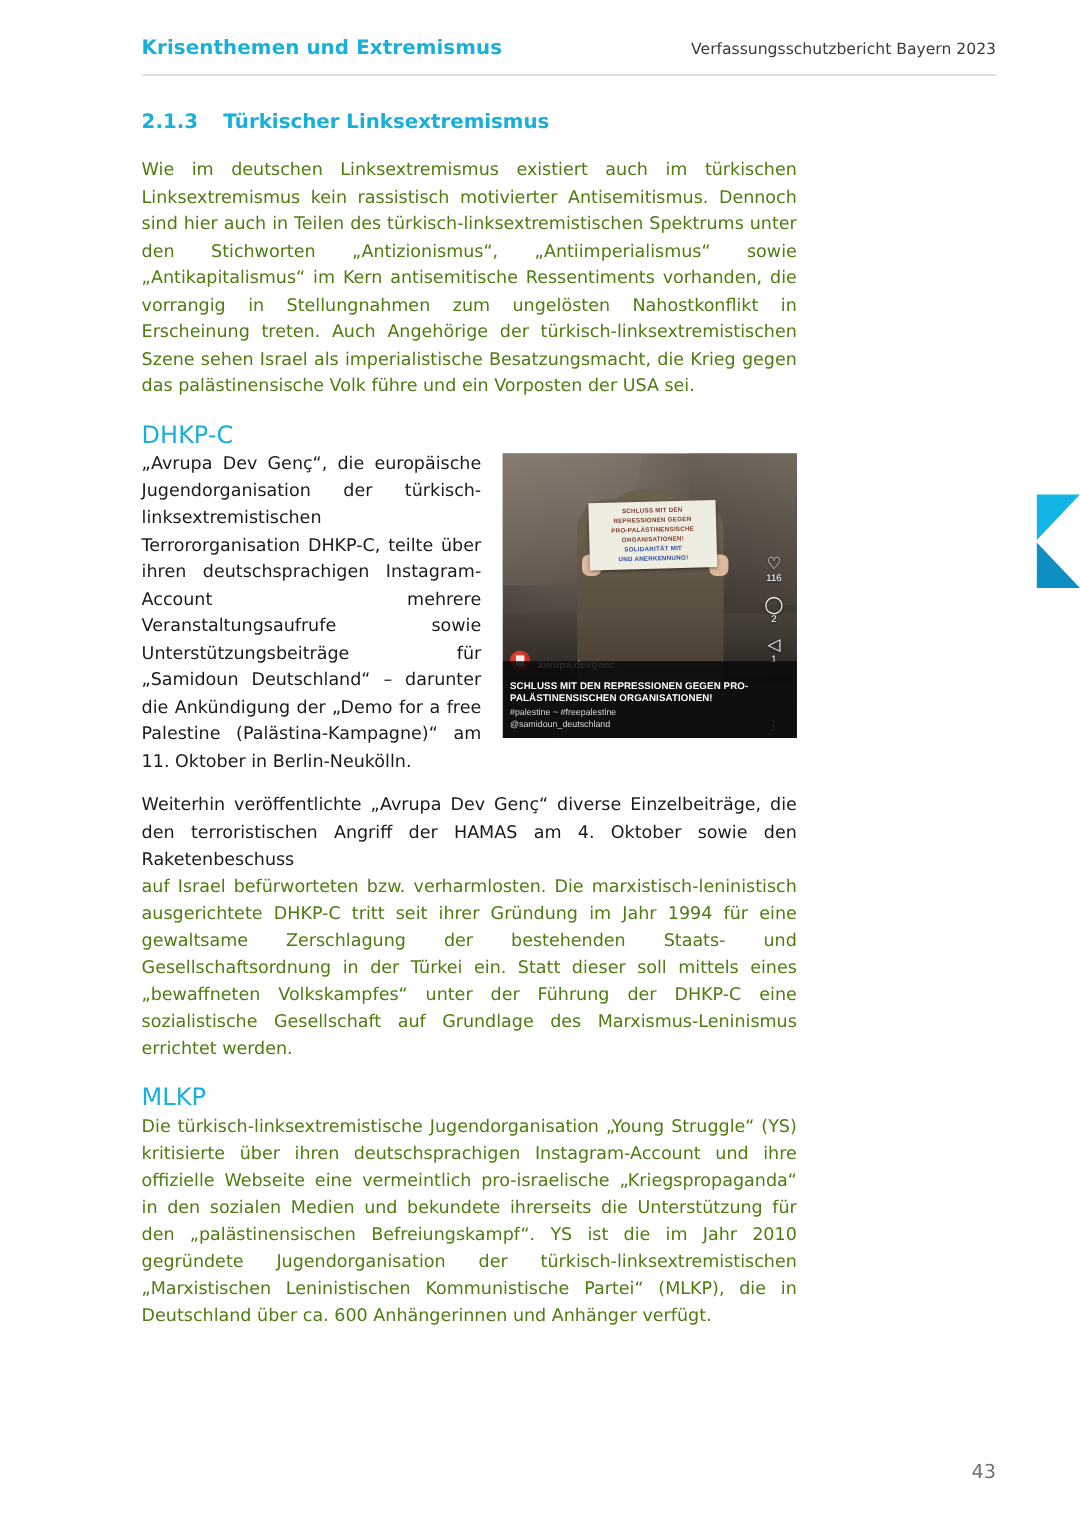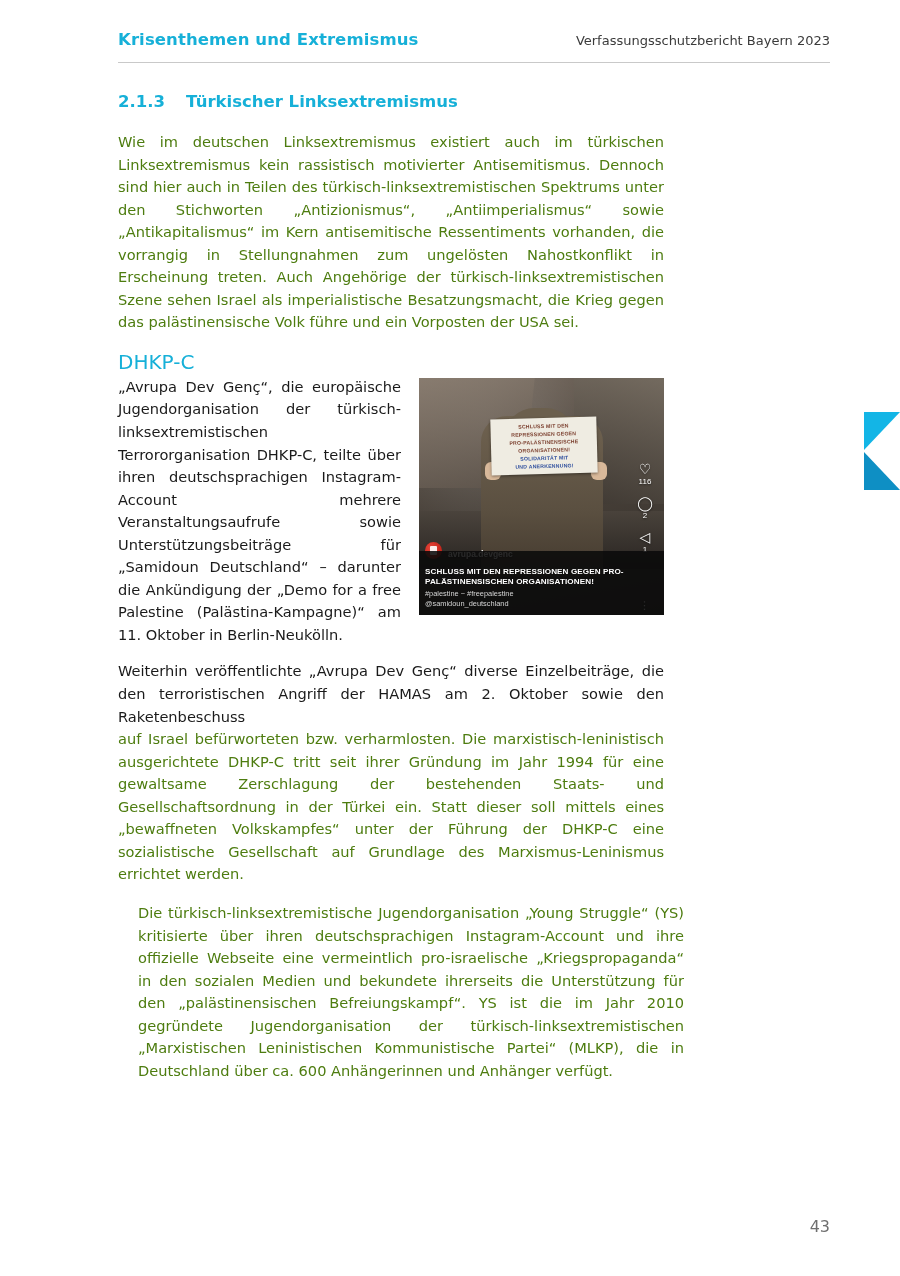--- a/index.html
+++ b/index.html
@@ -71,21 +71,21 @@
 
   p.body {
     font-size: 14.6px;
     line-height: 1.545;
     text-align: justify;
     margin: 0 0 16px 0;
     color: #4d7c0f;
     -webkit-hyphens: manual;
     hyphens: manual;
   }
-  p.body.last { margin-bottom: 0; margin-left: 20px; }
+  p.body.last { margin-bottom: 0; }
 
   .sub-heading {
     font-size: 20px;
     color: #16b0d8;
     font-weight: 400;
     margin: 16px 0 2px 0;
   }
 
   
   .wrap-block { width: 546px; }
@@ -353,22 +353,23 @@
           <div class="ig-caption">
             <div class="ig-cap-main">SCHLUSS MIT DEN REPRESSIONEN GEGEN PRO-PALÄSTINENSISCHEN ORGANISATIONEN!</div>
             <div class="ig-cap-tags">#palestine ~ #freepalestine</div>
             <div class="ig-cap-tags">@samidoun_deutschland</div>
           </div>
         </div>
       </div>
 
       <p class="narrow">„Avrupa Dev Genç“, die europäische Jugendorganisation der türkisch-linksextremistischen Terrororganisation DHKP-C, teilte über ihren deutschsprachigen Instagram-Account mehrere Veranstaltungsaufrufe sowie Unterstützungsbeiträge für „Samidoun Deutschland“ – darunter die Ankündigung der „Demo for a free Palestine (Palästina-Kampagne)“ am 11. Oktober in Berlin-Neukölln.</p>
       <div class="spacer-14"></div>
-      <p class="narrow">Weiterhin veröffentlichte „Avrupa Dev Genç“ diverse Einzelbeiträge, die den terroristischen Angriff der HAMAS am 2. Oktober sowie den Raketenbeschuss</p>
+      <p class="narrow">Weiterhin veröffentlichte „Avrupa Dev Genç“ diverse Einzelbeiträge, die den terroristischen Angriff der HAMAS am 4. Oktober sowie den Raketenbeschuss</p>
       <p class="body wide" style="margin-top:0">auf Israel befürworteten bzw. verharmlosten. Die marxistisch-leninistisch ausgerichtete DHKP-C tritt seit ihrer Gründung im Jahr 1994 für eine gewaltsame Zerschlagung der bestehenden Staats- und Gesellschaftsordnung in der Türkei ein. Statt dieser soll mittels eines „bewaffneten Volkskampfes“ unter der Führung der DHKP-C eine sozialistische Gesellschaft auf Grundlage des Marxismus-Leninismus errichtet werden.</p>
     </div>
 
+    <h3 class="sub-heading">MLKP</h3>
     <p class="body wide last">Die türkisch-linksextremistische Jugendorganisation „Young Struggle“ (YS) kritisierte über ihren deutschsprachigen Instagram-Account und ihre offizielle Webseite eine vermeintlich pro-israelische „Kriegspropaganda“ in den sozialen Medien und bekundete ihrerseits die Unterstützung für den „palästinensischen Befreiungskampf“. YS ist die im Jahr 2010 gegründete Jugendorganisation der türkisch-linksextremistischen „Marxistischen Leninistischen Kommunistische Partei“ (MLKP), die in Deutschland über ca. 600 Anhängerinnen und Anhänger verfügt.</p>
 
   </div>
 
   <div class="page-number">43</div>
 </div>
 
 </body></html>

